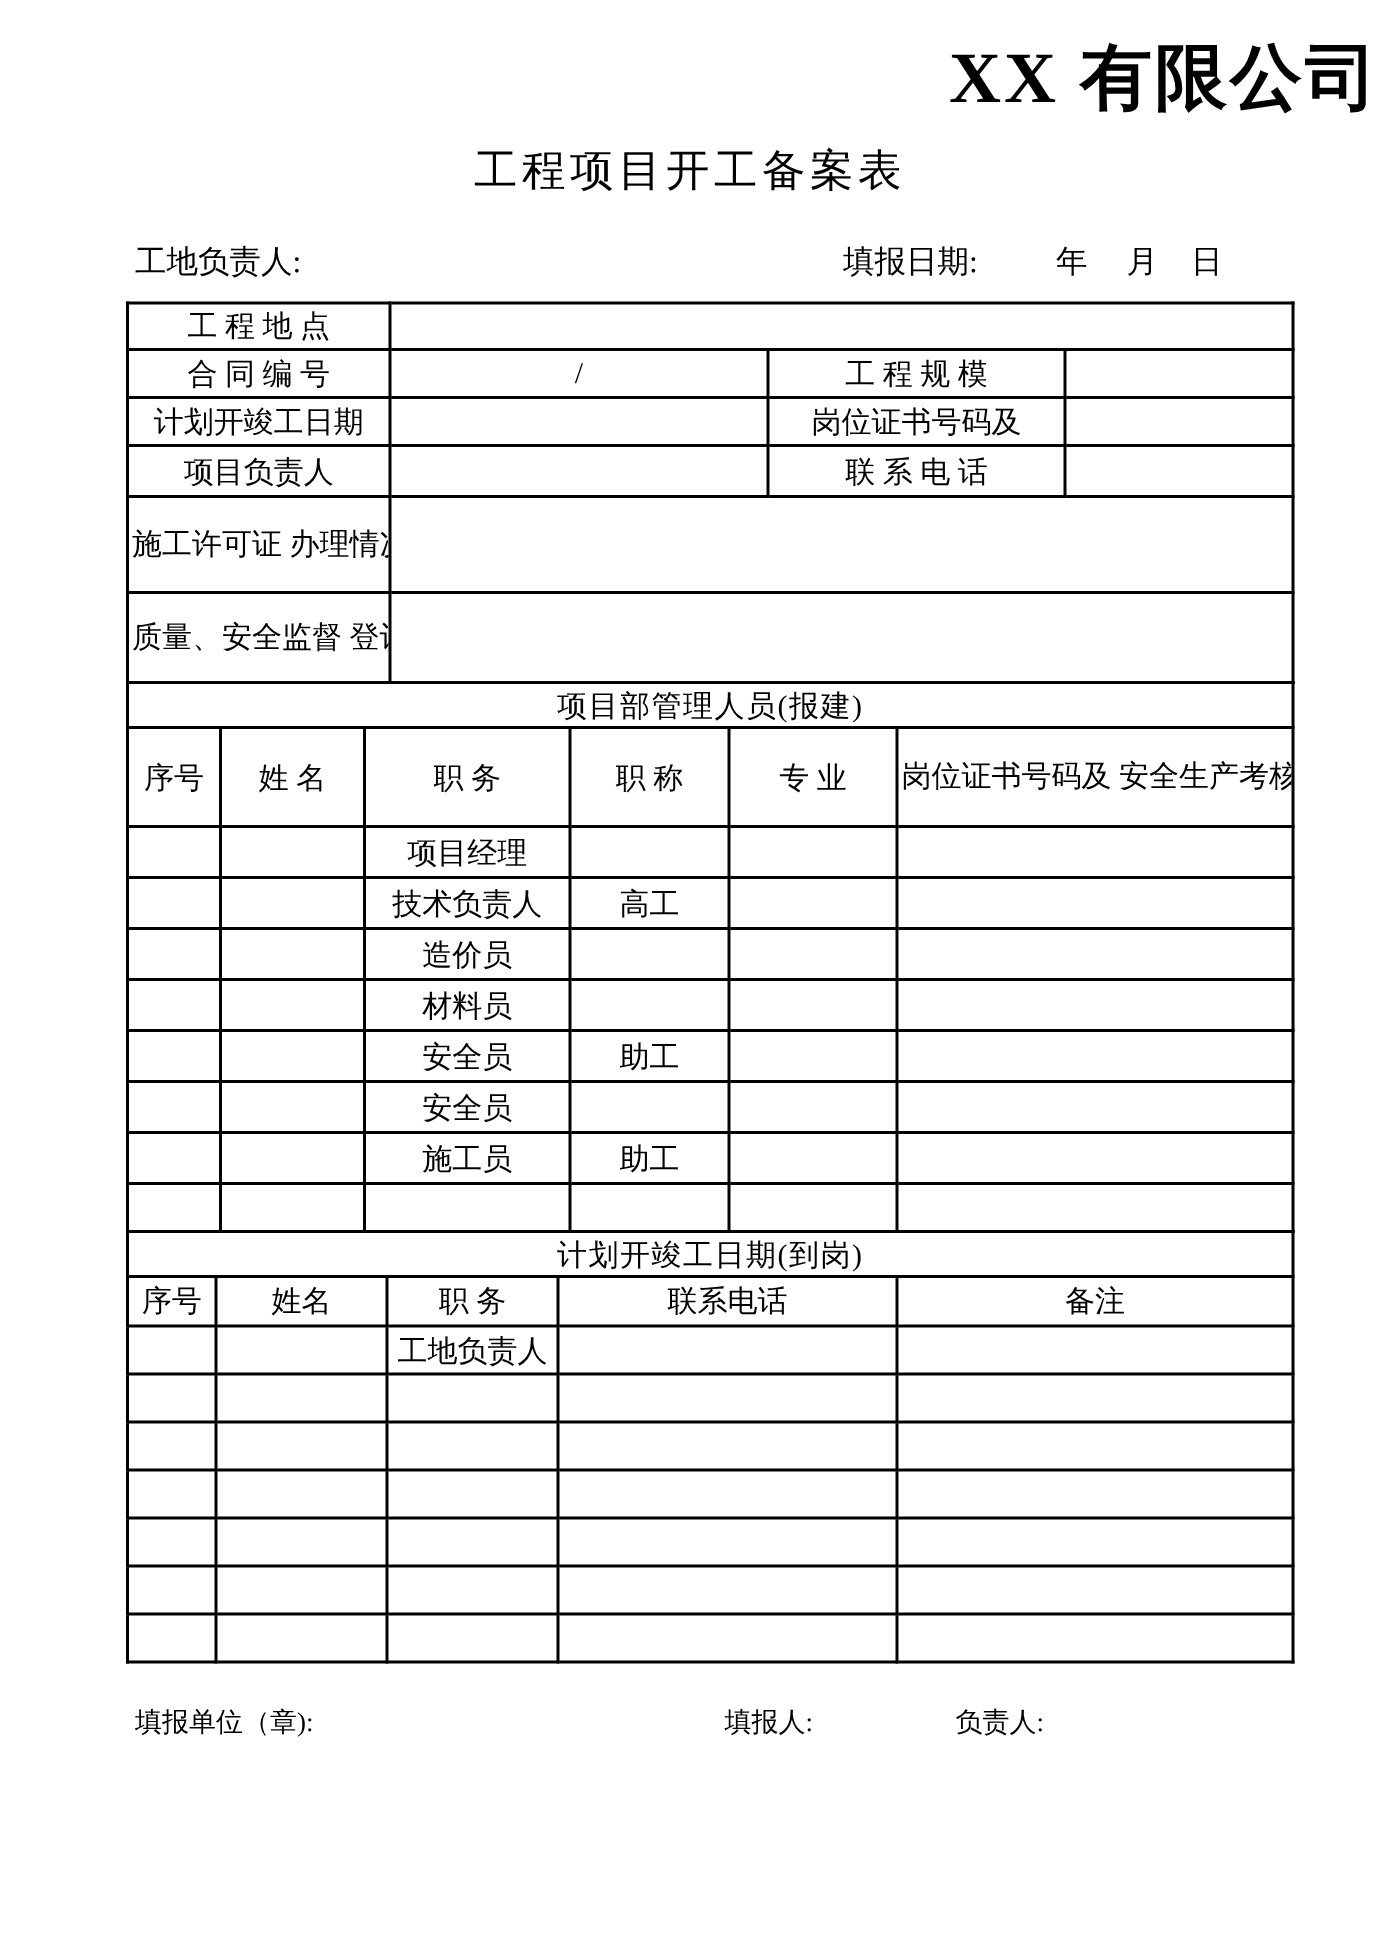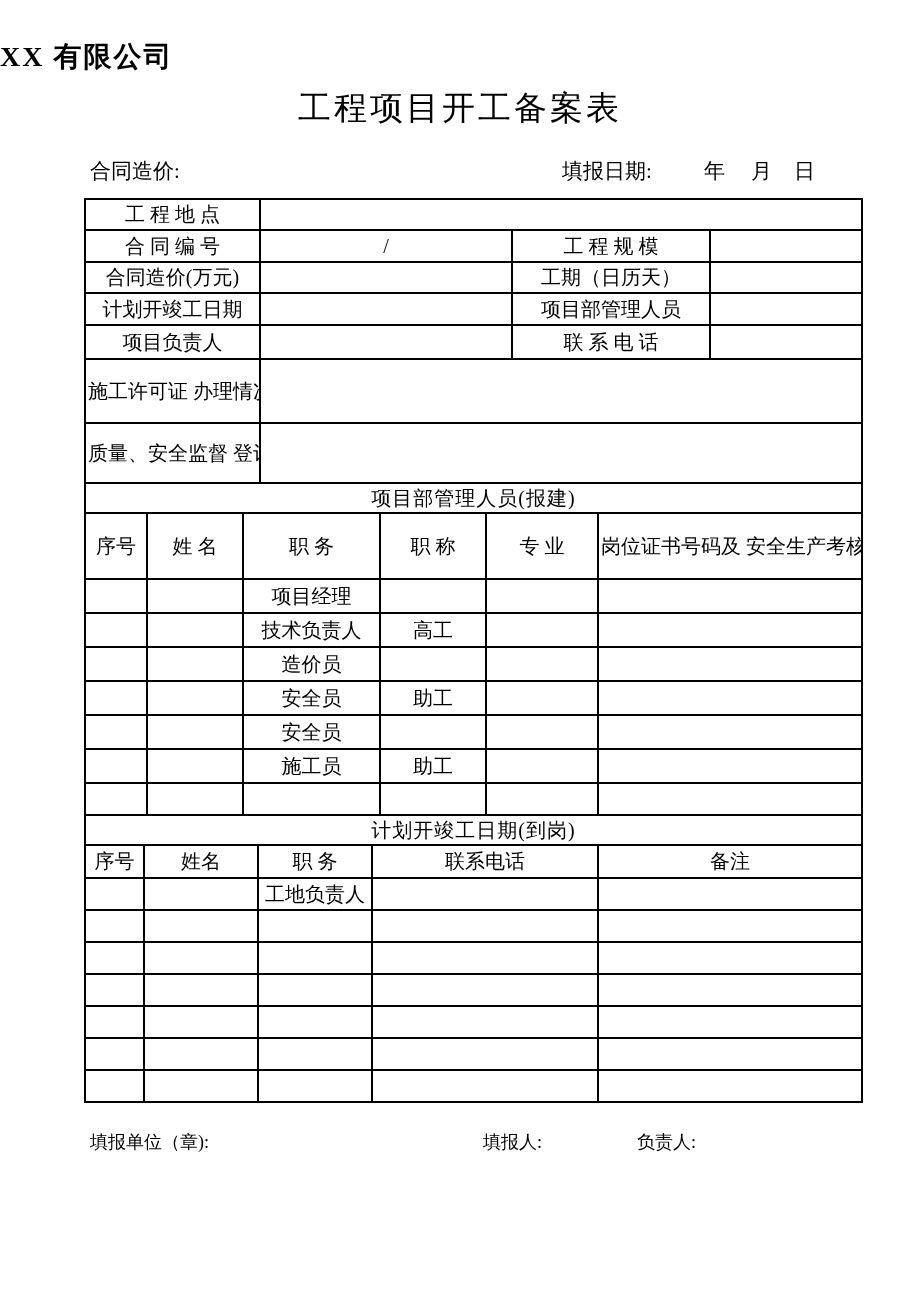--- a/index.html
+++ b/index.html
@@ -5,30 +5,30 @@
   * { margin:0; padding:0; box-sizing:border-box; }
   html,body { background:#ffffff; }
   body {
     width:920px; height:1302px;
     color:#000;
     font-family:"Liberation Serif","DejaVu Serif",serif;
     position:relative;
     overflow:hidden;
   }
   .title1 {
-    padding-top:38px;
-    text-align:left;
-    font-size:28px;
+    padding-top:20px;
+    text-align:right;
+    font-size:48px;
     font-weight:bold;
     letter-spacing:2px;
   }
   .title2 {
     margin-top:10px;
     text-align:center;
-    font-size:33px;
+    font-size:29px;
     letter-spacing:3px;
   }
   .meta-row {
     position:relative;
     width:777px;
     margin:26px 0 13px 84px;
     height:28px;
     font-size:21px;
   }
   .meta-row span { position:absolute; top:0; white-space:nowrap; }
@@ -82,21 +82,21 @@
   .f-prep { left:399px; }
   .f-resp { left:553px; }
 </style>
 </head>
 <body>
 
 <div class="title1">XX 有限公司</div>
 <div class="title2">工程项目开工备案表</div>
 
 <div class="meta-row">
-  <span class="m-name">合同造价:</span>
+  <span class="m-name">工地负责人:</span>
   <span class="m-date">填报日期:</span>
   <span class="m-year">年</span>
   <span class="m-month">月</span>
   <span class="m-day">日</span>
 </div>
 
 <table class="tbl">
   <colgroup>
       <col style="width:175px">
       <col style="width:252px">
@@ -107,30 +107,24 @@
       <tr class="r29">
     <td>工 程 地 点</td>
     <td colspan="3"></td>
   </tr>
   <tr class="r30">
     <td>合 同 编 号</td>
     <td>/</td>
     <td>工 程 规 模</td>
     <td></td>
   </tr>
-  <tr class="r29">
-    <td>合同造价(万元)</td>
-    <td></td>
-    <td>工期（日历天）</td>
-    <td></td>
-  </tr>
   <tr class="r30">
     <td>计划开竣工日期</td>
     <td></td>
-    <td>项目部管理人员</td>
+    <td>岗位证书号码及</td>
     <td></td>
   </tr>
   <tr class="r32">
     <td>项目负责人</td>
     <td></td>
     <td>联 系 电 话</td>
     <td></td>
   </tr>
   <tr class="r62">
     <td class="pre">施工许可证
@@ -187,20 +181,28 @@
     <td></td>
     <td></td>
     <td>造价员</td>
     <td></td>
     <td></td>
     <td></td>
   </tr>
   <tr class="rb">
     <td></td>
     <td></td>
+    <td>材料员</td>
+    <td></td>
+    <td></td>
+    <td></td>
+  </tr>
+  <tr class="rb">
+    <td></td>
+    <td></td>
     <td>安全员</td>
     <td>助工</td>
     <td></td>
     <td></td>
   </tr>
   <tr class="rb">
     <td></td>
     <td></td>
     <td>安全员</td>
     <td></td>

